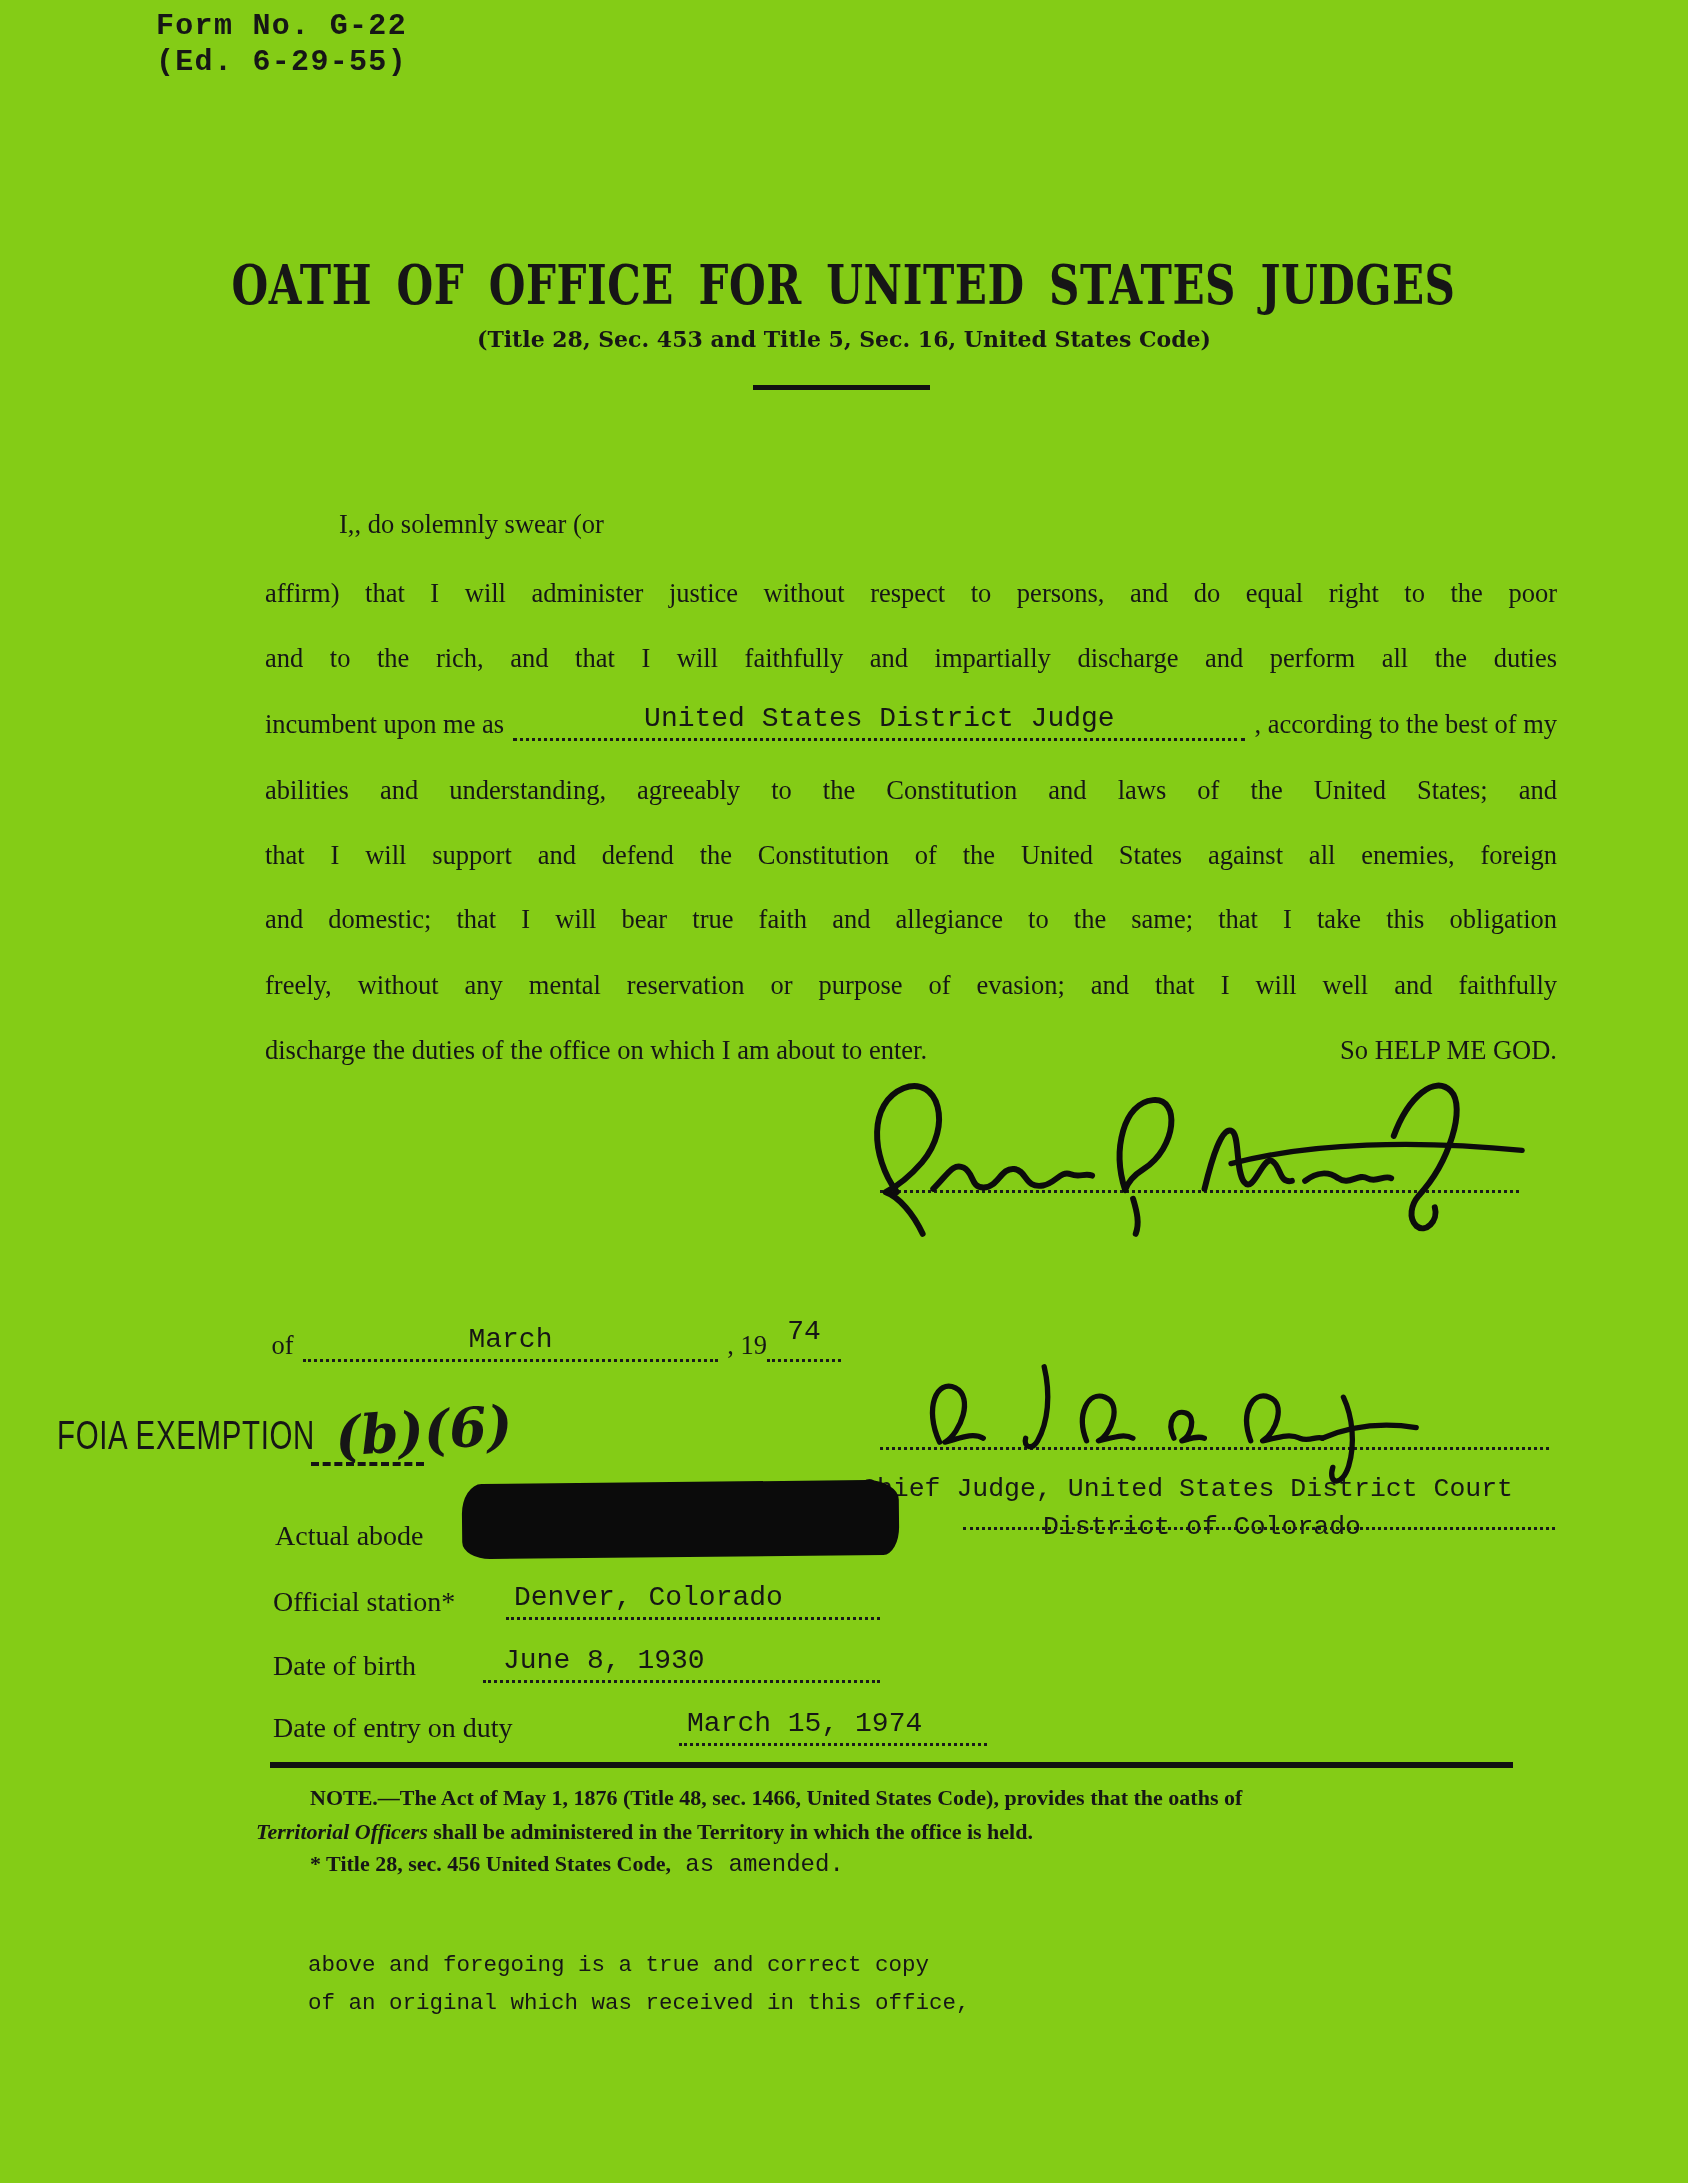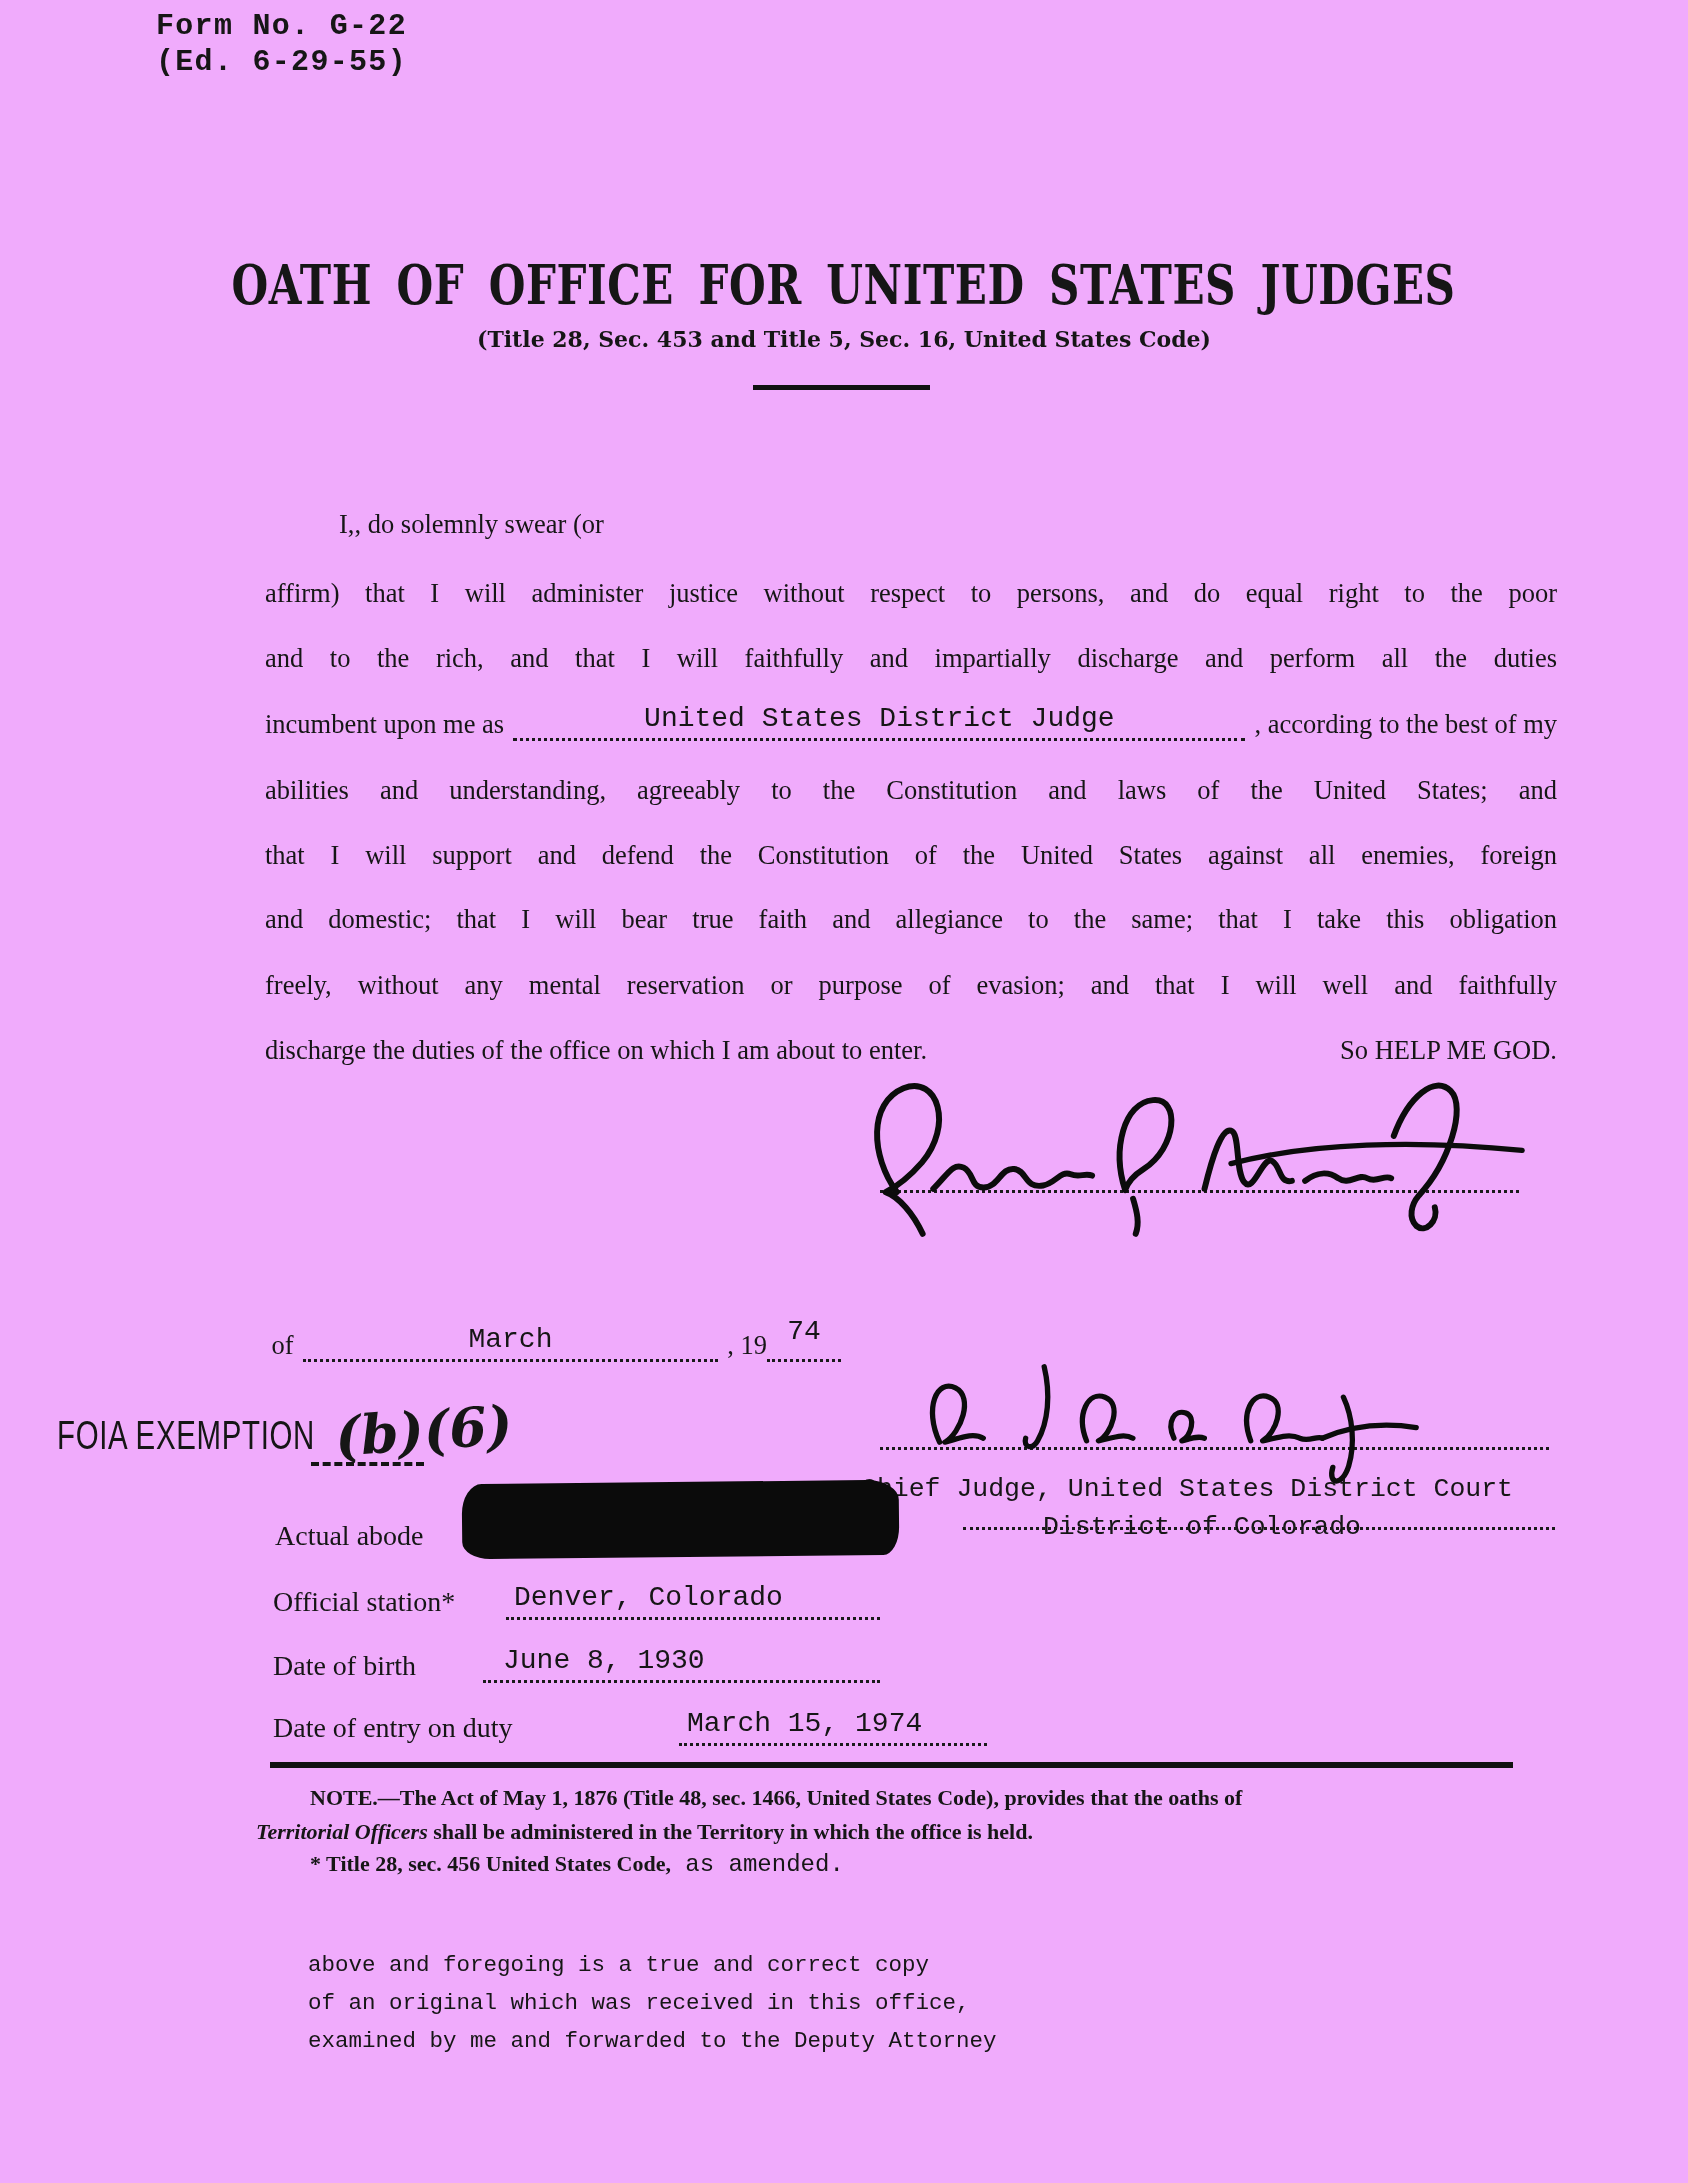--- a/index.html
+++ b/index.html
@@ -1,19 +1,19 @@
 <!DOCTYPE html>
 <html style="font-size:10.6px"><head>
 <meta charset="utf-8">
 <style>
   html,body{margin:0;padding:0;background:#e8e8e8;}
   .page{
     position:relative;
     width:1688px;height:2183px;
-    background:#f0abfc;
+    background:#84cc16;
     color:#161616;
     font-family:"Liberation Serif", serif;
     overflow:hidden;
   }
   .abs{position:absolute;}
 
   
   .form-no{
     left:156px;top:8px;
     font-family:"Liberation Mono", monospace;
@@ -226,17 +226,16 @@
   <div class="abs noteline" style="left:256px;top:1819px;">
     <span style="font-style:italic;">Territorial Officers</span><span> shall be administered in the Territory in which the office is held.</span>
   </div>
   <div class="abs noteline" style="left:310px;top:1851px;">
     <span>* Title 28, sec. 456 United States Code,</span><span class="note-typed"> as amended.</span>
   </div>
 
   <div class="abs cert">
     <div>above and foregoing is a true and correct copy</div>
     <div>of an original which was received in this office,</div>
-    <div>examined by me and forwarded to the Deputy Attorney</div>
   </div>
 
 </div>
 
 
 </body></html>

